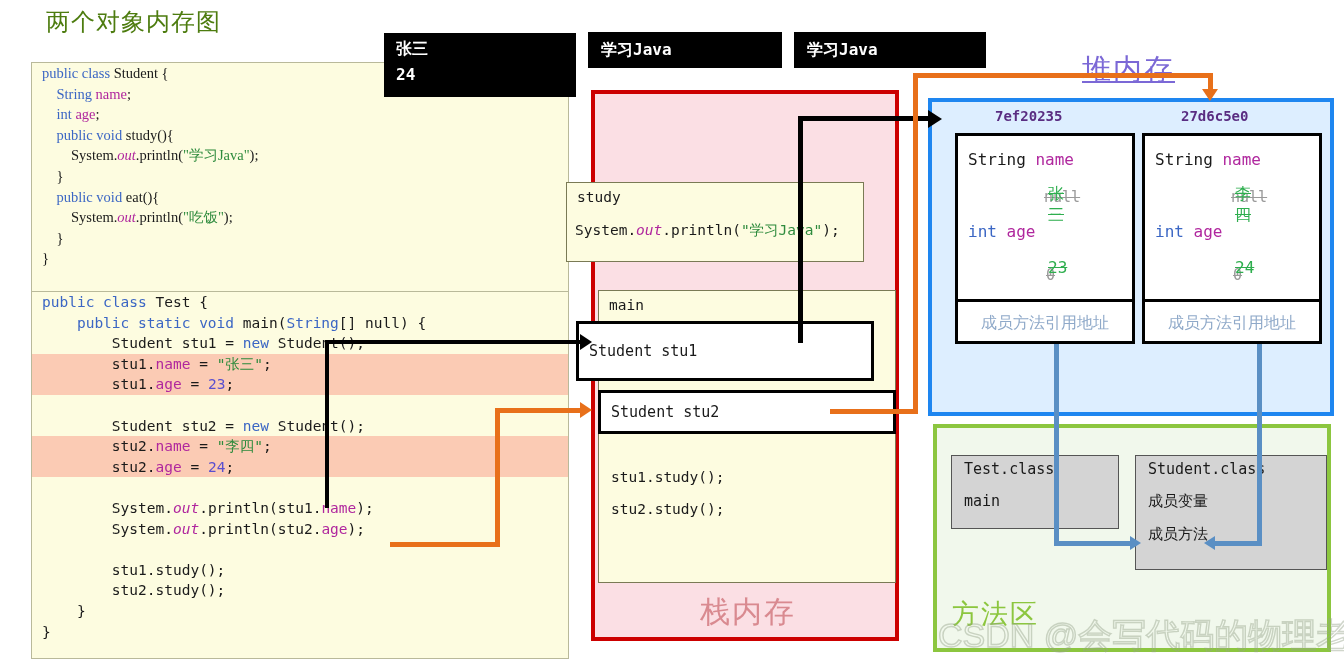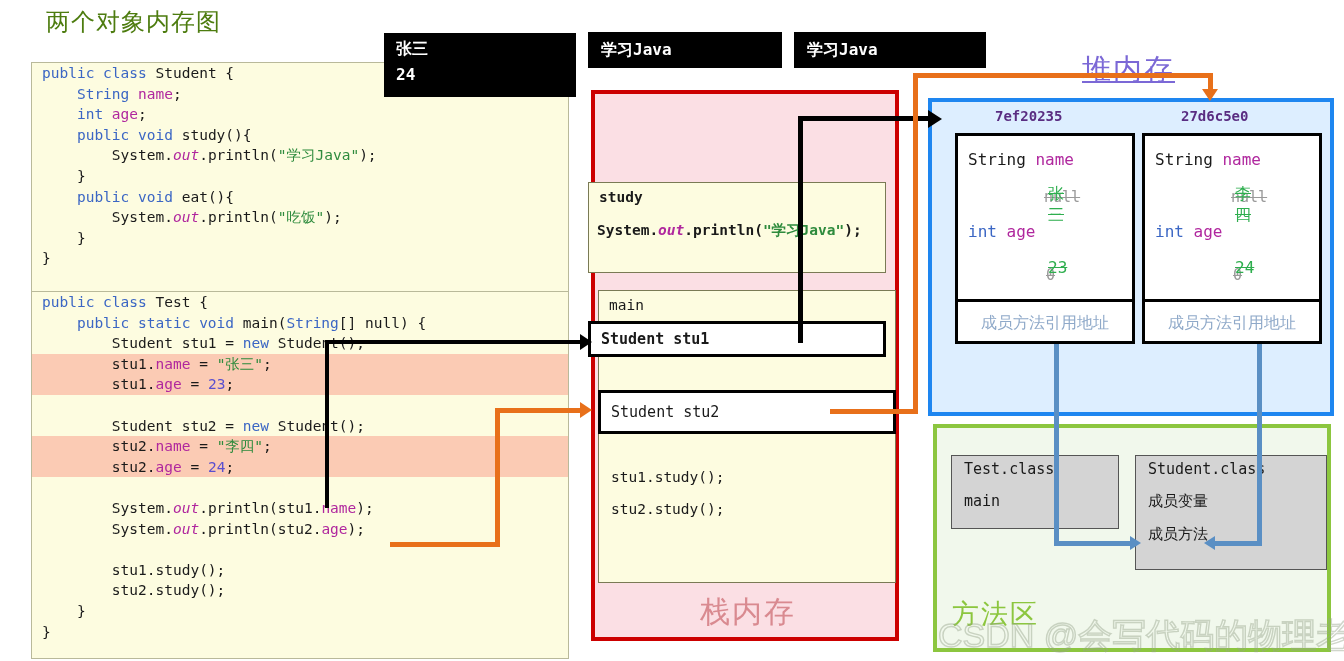--- a/index.html
+++ b/index.html
@@ -16,21 +16,21 @@
     font-size:24px;color:#4d7c0f;letter-spacing:1px;
   }
 
   
   .code-block{
     background:#fdfce0;border:1px solid #b9b99a;
     font-family:"DejaVu Sans Mono","Liberation Mono",monospace;
     font-size:14.5px;line-height:20.6px;
     box-sizing:border-box;overflow:hidden;
   }
-  #code-student{left:31px;top:62px;width:538px;height:259px;}
+  #code-student{left:31px;top:62px;width:538px;height:259px;font-family:Liberation Serif, serif;}
   #code-test{left:31px;top:291px;width:538px;height:368px;}
   .cl{white-space:pre;padding-left:10px;height:20.6px;}
   .hl{background:#fbcbb4;}
   .kw{color:#3b66c4;}
   .fld{color:#b0279e;}     
   .str{color:#2e8b3d;}     
   .num{color:#5a4fcf;}     
   .it{font-style:italic;color:#b0279e;}
   .pl{color:#1a1a1a;}
 
@@ -49,30 +49,30 @@
 
   
   #stack-region{left:591px;top:90px;width:308px;height:551px;
     background:#fbdfe4;border:4px solid #cc0000;box-sizing:border-box;}
   #stack-label{left:700px;top:592px;font-size:30px;color:#d98a90;
     font-family:"Liberation Serif","DejaVu Serif",serif;letter-spacing:2px;}
   .frame{
     background:#fdfce0;border:1px solid #7a7a55;box-sizing:border-box;
     font-family:"DejaVu Sans Mono","Liberation Mono",monospace;font-size:14.5px;color:#1a1a1a;
   }
-  #frame-study{left:588px;top:182px;width:298px;height:91px;font-weight:bold;}
+  #frame-study{left:566px;top:182px;width:298px;height:80px;}
   #frame-main{left:598px;top:290px;width:298px;height:293px;}
   .frame-title{padding:6px 0 0 10px;white-space:pre;}
   .frame-line{padding-left:8px;white-space:pre;}
   .varbox{
     background:#ffffff;border:3px solid #000;box-sizing:border-box;
     font-family:"DejaVu Sans Mono","Liberation Mono",monospace;font-size:15px;color:#1a1a1a;
     display:flex;align-items:center;padding-left:10px;
   }
-  #var-stu1{left:588px;top:321px;width:298px;height:36px;font-weight:bold;}
+  #var-stu1{left:576px;top:321px;width:298px;height:60px;}
   #var-stu2{left:598px;top:390px;width:298px;height:44px;}
 
   
   #heap-region{left:928px;top:98px;width:406px;height:318px;
     background:#ddeeff;border:4px solid #1e86f0;box-sizing:border-box;}
   #heap-label{left:1082px;top:50px;font-size:29px;color:#7b68d6;
     font-family:"Liberation Serif","DejaVu Serif",serif;letter-spacing:2px;text-decoration:underline;}
   .addr{
     font-family:"DejaVu Sans Mono","Liberation Mono",monospace;
     font-size:14px;font-weight:bold;color:#5a2d82;margin-left:33px;

